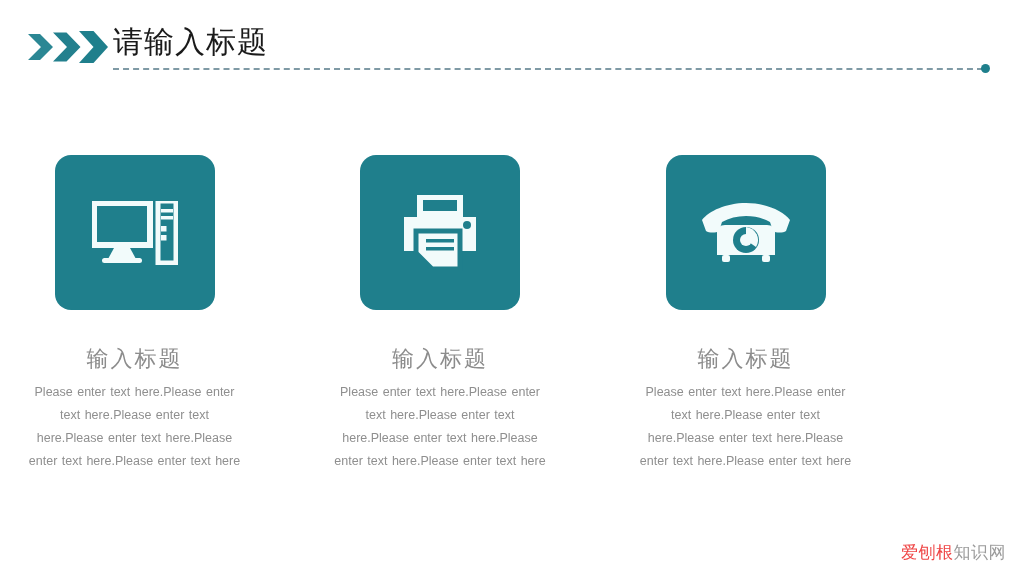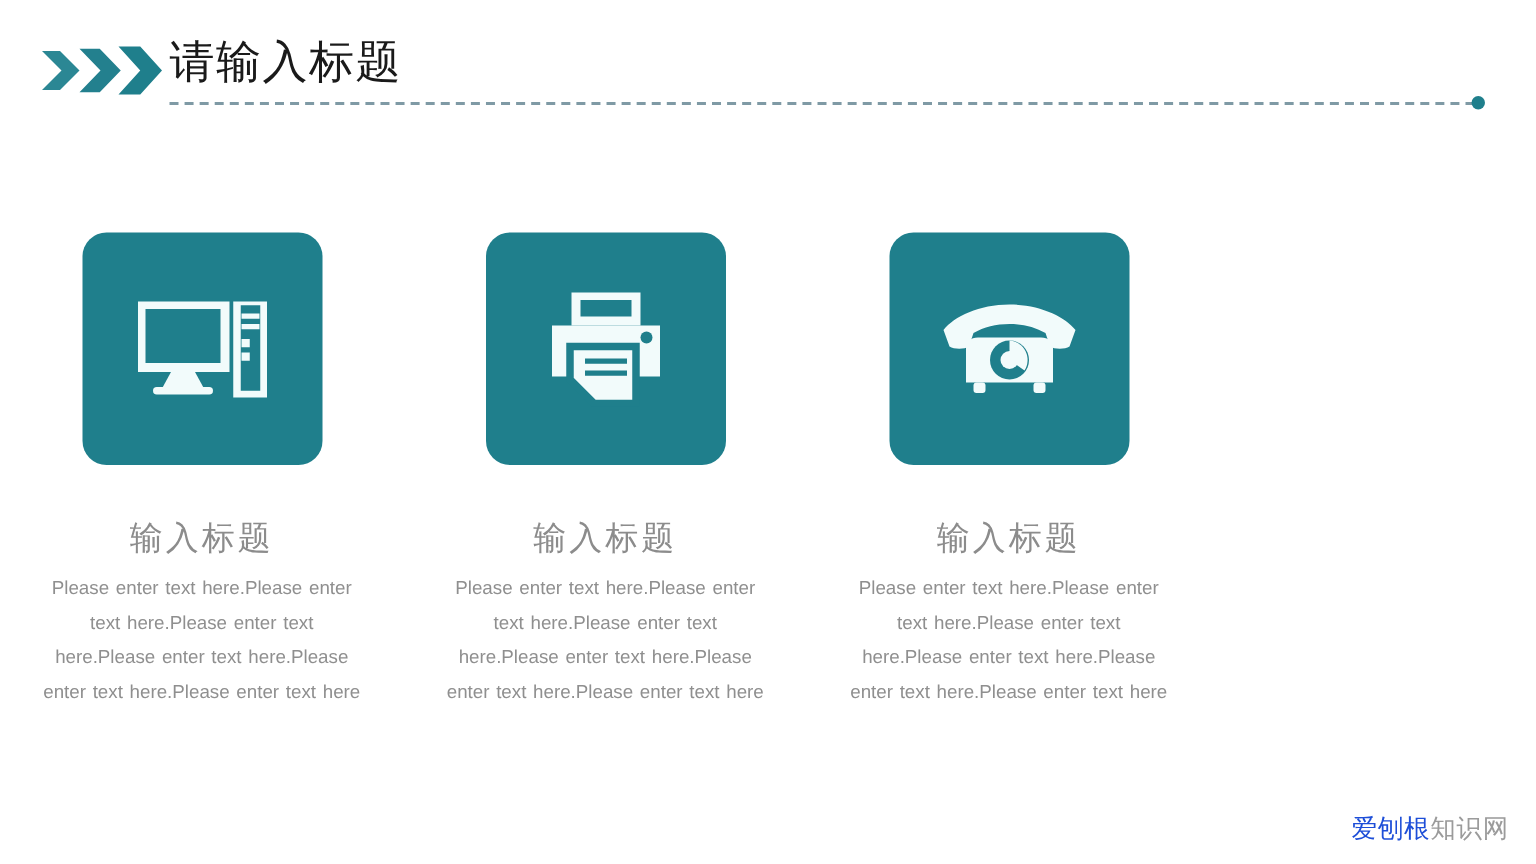--- a/index.html
+++ b/index.html
@@ -73,21 +73,21 @@
   }
 
   
   .columns {
     position: absolute;
     left: 0;
     top: 155px;
     width: 880px;
     height: 360px;
     display: flex;
-    justify-content: flex-start;
+    justify-content: space-between;
     align-items: flex-start;
   }
 
   .column {
     width: 249px;
     margin: 0 10px;
     display: flex;
     flex-direction: column;
     align-items: center;
   }
@@ -128,21 +128,21 @@
   
   .watermark {
     position: absolute;
     right: 18px;
     bottom: 12px;
     font-size: 17px;
     line-height: 22px;
     letter-spacing: 0.5px;
     white-space: nowrap;
   }
-  .wm-a { color: #1d4ed8; }
+  .wm-a { color: #ef4444; }
   .wm-b { color: #9b9b9b; }
 </style>
 </head>
 <body>
 
 <div class="slide">
 
   <div class="header">
 
     <span class="chevrons">

